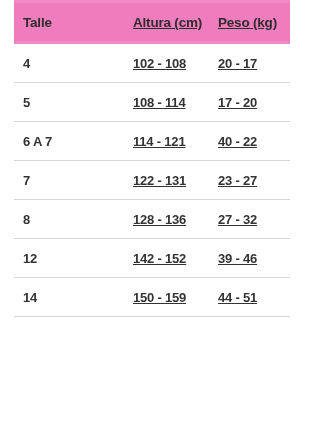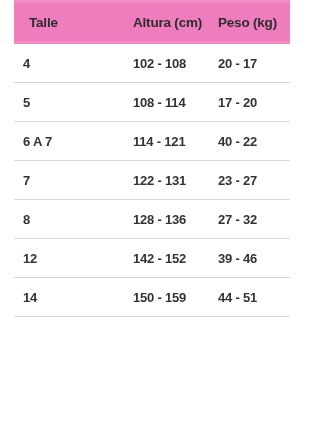--- a/index.html
+++ b/index.html
@@ -72,25 +72,25 @@
   
   .col-talle  { width: 119px; }
   .col-altura { width: 85px;  }
   .col-peso   { width: 72px;  }
 
   .cell-inner {
     display: block;
     padding-left: 9px;
     white-space: nowrap;
   }
-  th .cell-inner { padding-left: 15px; }
+  th .cell-inner { padding-left: 9px; }
 
   
   .col-altura .cell-inner,
-  .col-peso   .cell-inner { padding-left: 0; }
+  .col-peso   .cell-inner { padding-left: 0; text-decoration: underline; }
 </style>
 </head>
 <body>
 
 <div id="size-chart-wrapper">
 
   <table class="size-table">
 
     <thead>
       <tr class="header-row">

